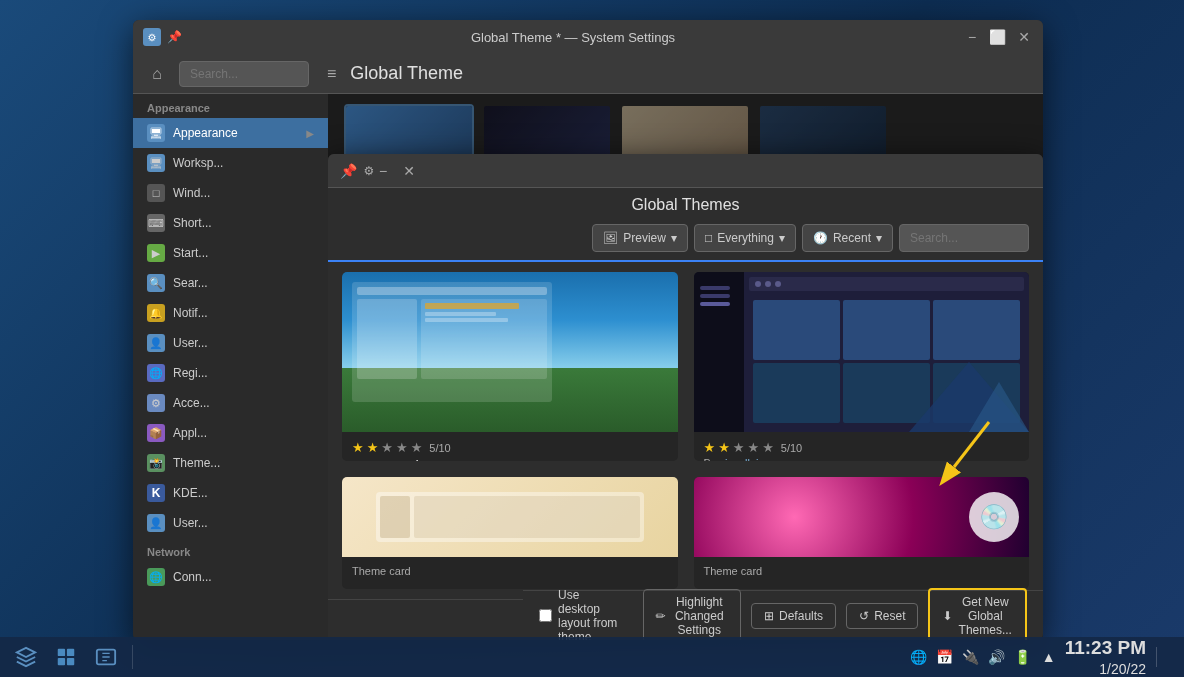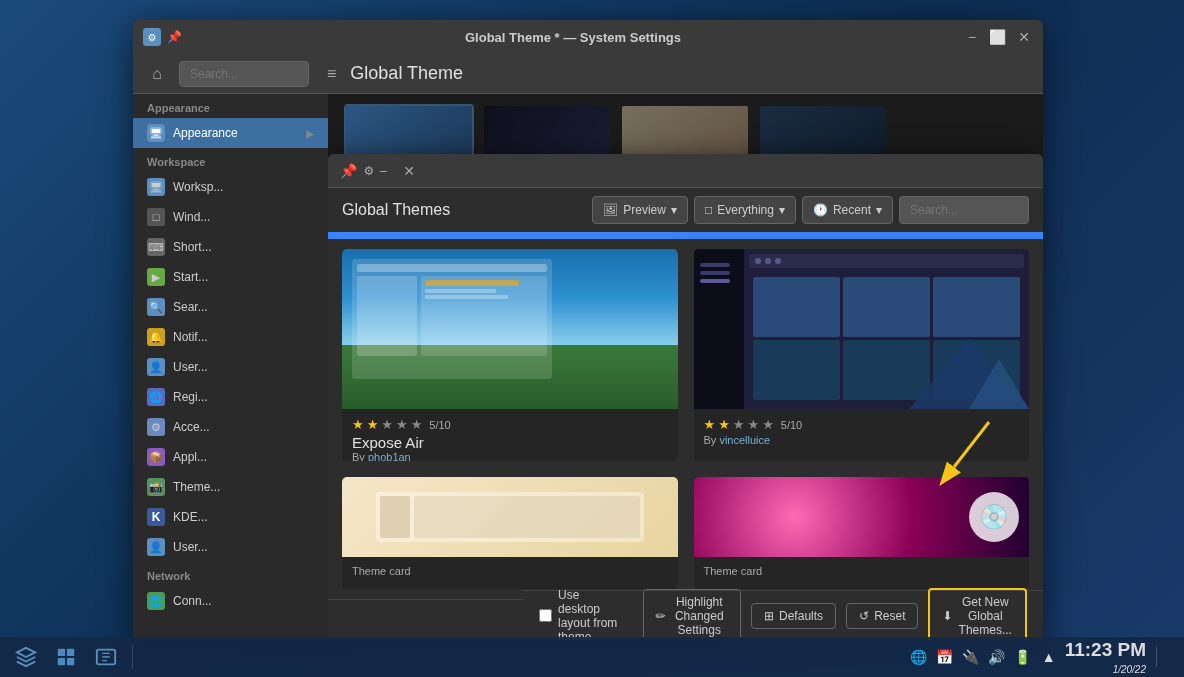--- a/index.html
+++ b/index.html
@@ -70,21 +70,20 @@
       display: flex;
       align-items: center;
       justify-content: center;
     }
 
     .titlebar-title {
       flex: 1;
       text-align: center;
       color: #ccc;
       font-size: 13px;
-      font-weight: bold;
     }
 
     .titlebar-controls {
       display: flex;
       gap: 8px;
       align-items: center;
     }
 
     .titlebar-btn {
       width: 18px;
@@ -346,22 +345,23 @@
 
     .dialog-titlebar-controls {
       display: flex;
       gap: 8px;
     }
 
     .dialog-toolbar {
       display: flex;
       align-items: center;
       padding: 8px 14px;
-      gap: 4px;
-      border-bottom: 7px solid #3b82f6;
+      gap: 10px;
+      border-bottom: 2px solid #3b82f6;
+      flex-direction: column;
     }
 
     .dialog-section-title {
       color: #e0e0e0;
       font-size: 16px;
       font-weight: 400;
     }
 
     .toolbar-btn-group {
       display: flex;
@@ -575,21 +575,21 @@
       color: #ddd;
       font-size: 14px;
     }
 
     .taskbar-time {
       text-align: right;
       line-height: 1.3;
     }
 
     .time-value { font-size: 19px; font-weight: bold; }
-    .date-value { font-size: 10px; font-style: italic; }
+    .date-value { font-size: 14px; }
 
     
     .dialog-content::-webkit-scrollbar { width: 8px; }
     .dialog-content::-webkit-scrollbar-track { background: #333; }
     .dialog-content::-webkit-scrollbar-thumb { background: #666; border-radius: 4px; }
 
     
     .sidebar::-webkit-scrollbar { width: 6px; }
     .sidebar::-webkit-scrollbar-track { background: #2a2a2a; }
     .sidebar::-webkit-scrollbar-thumb { background: #555; border-radius: 3px; }
@@ -698,21 +698,20 @@
 
       <div class="sidebar">
         <div class="sidebar-section-header">Appearance</div>
 
         <div class="sidebar-item active">
           <div class="sidebar-item-icon" style="background:#5a8fc0;">🖥</div>
           <span>Appearance</span>
           <span class="sidebar-item-arrow">▶</span>
         </div>
 
-        <div class="sidebar-section-header">Workspace</div>
 
         <div class="sidebar-item">
           <div class="sidebar-item-icon" style="background:#5a8fc0;">🖥</div>
           <span>Worksp...</span>
         </div>
         <div class="sidebar-item">
           <div class="sidebar-item-icon" style="background:#555;">□</div>
           <span>Wind...</span>
         </div>
         <div class="sidebar-item">

